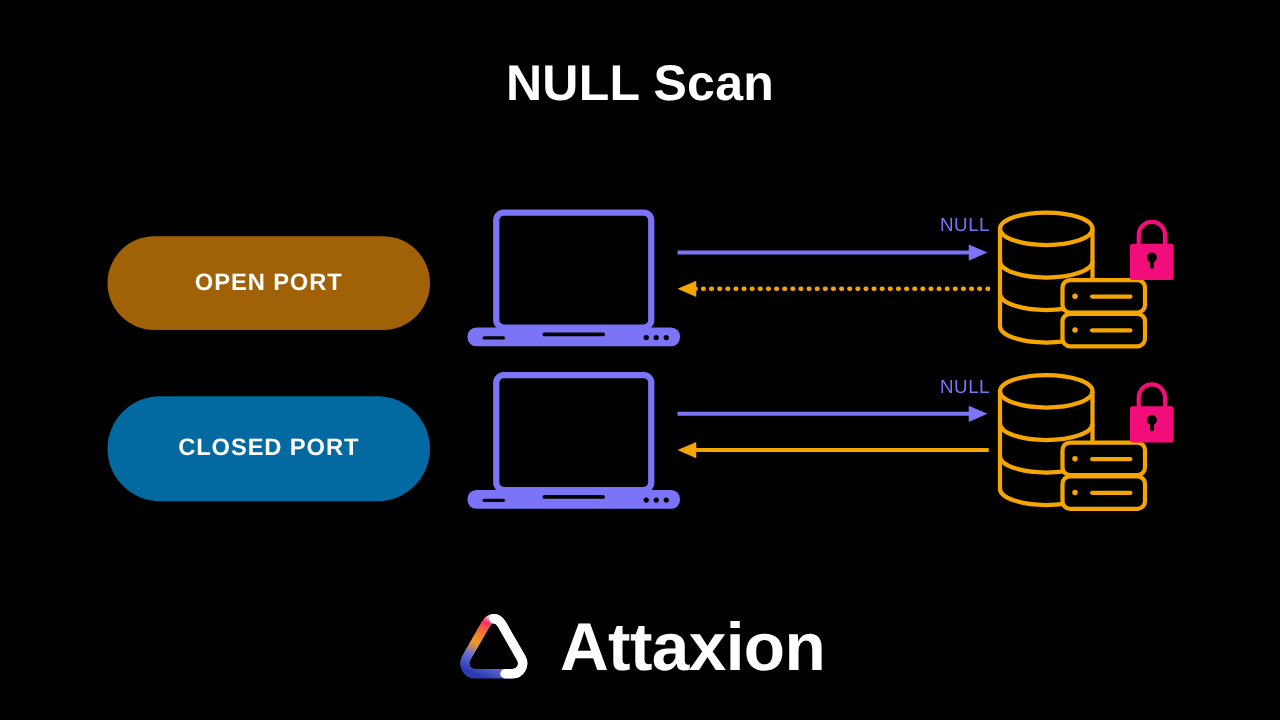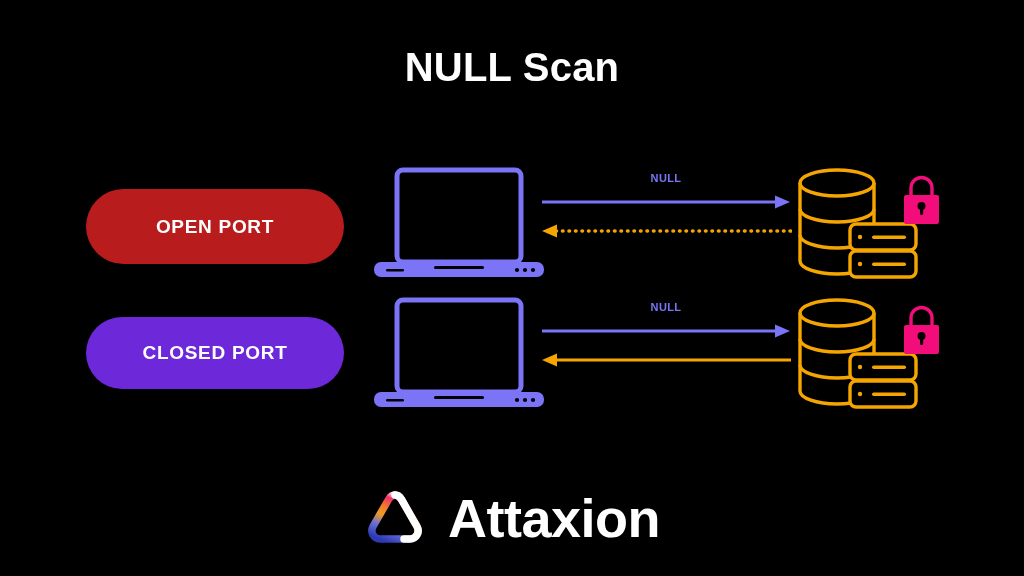--- a/index.html
+++ b/index.html
@@ -48,28 +48,28 @@
     font-size: 19px;
     font-weight: bold;
     letter-spacing: 0.7px;
     white-space: nowrap;
   }
   #pill-open {
     left: 86px;
     top: 189px;
     width: 258px;
     height: 75px;
-    background: #b91c1c;
+    background: #a16207;
   }
   #pill-closed {
     left: 86px;
     top: 317px;
     width: 258px;
-    height: 72px;
-    background: #6d28d9;
+    height: 84px;
+    background: #0369a1;
   }
 
   
   .laptop {
     position: absolute;
     width: 176px;
     height: 115px;
   }
   #laptop-open   { left: 371px; top: 166px; }
   #laptop-closed { left: 371px; top: 296px; }
@@ -86,23 +86,23 @@
     position: absolute;
     width: 252px;
     height: 80px;
   }
   #arrows-open   { left: 540px; top: 168px; }
   #arrows-closed { left: 540px; top: 297px; }
 
   .arrow-label {
     position: absolute;
     width: 252px;
-    text-align: center;
-    font-size: 11px;
-    font-weight: bold;
+    text-align: right;
+    font-size: 15px;
+    font-weight: normal;
     letter-spacing: 0.4px;
     white-space: nowrap;
   }
   .lbl-null     { color: #7b74f7; }
   .lbl-response { color: #f5a500; }
 
   #lbl-null-open     { top: 4px;  left: 0; }
   #lbl-noresp-open   { top: 33px; left: 0; }
   #lbl-null-closed   { top: 4px;  left: 0; }
   #lbl-rstack-closed { top: 33px; left: 0; }

